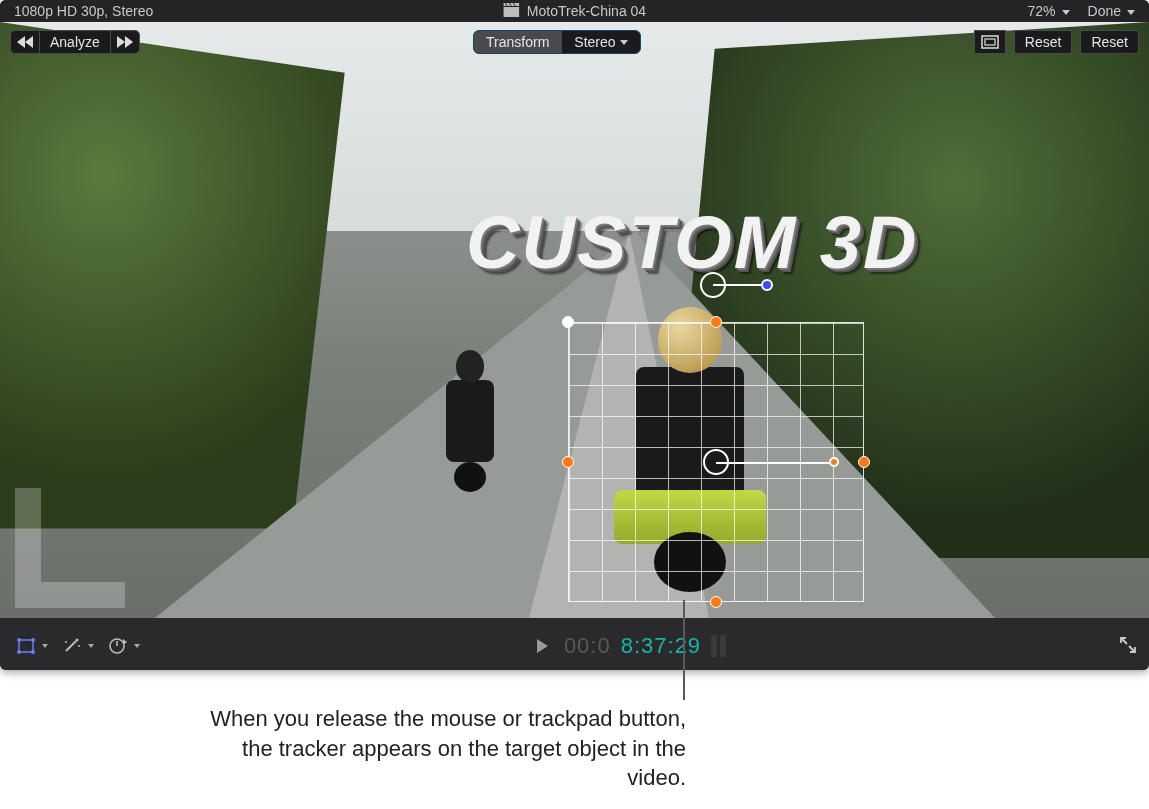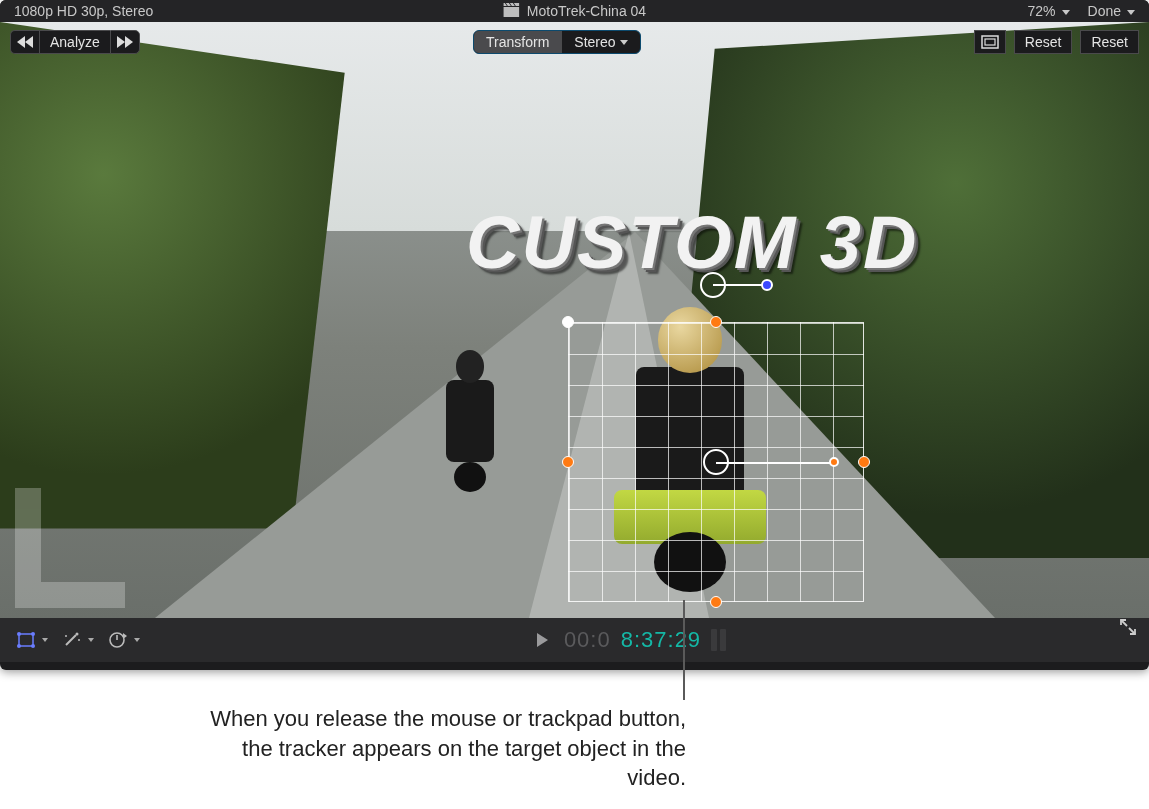--- a/index.html
+++ b/index.html
@@ -226,22 +226,22 @@
     position:absolute; left:713px; top:262px; width:54px; height:2px; background:#fff;
   }
   .anchor-end {
     position:absolute; left:767px; top:263px; width:12px; height:12px;
     border:2px solid #fff; border-radius:50%; background:#3b49ff;
     transform:translate(-50%,-50%);
   }
 
   
   .bottombar {
-    height:44px; background:#2a2a2c;
-    display:flex; justify-content:space-between;
+    height:56px; background:#2a2a2c;
+    display:flex; align-items:center; justify-content:space-between;
     padding:0 12px; font-size:14px; color:#c8c8c8;
   }
   .bottom-left { display:flex; align-items:center; gap:6px; }
   .tool {
     display:flex; align-items:center; gap:3px;
     padding:4px 4px; cursor:pointer; border-radius:4px;
   }
   .tool svg { display:block; }
   .mini-caret::after{
     content:""; display:inline-block; margin-left:3px;

